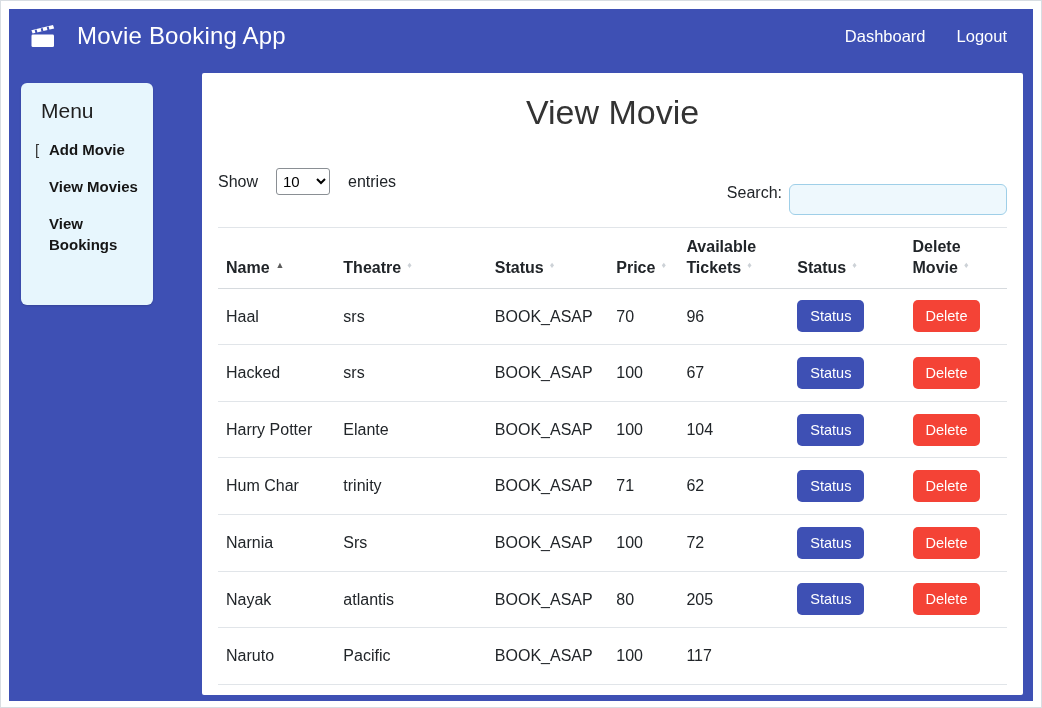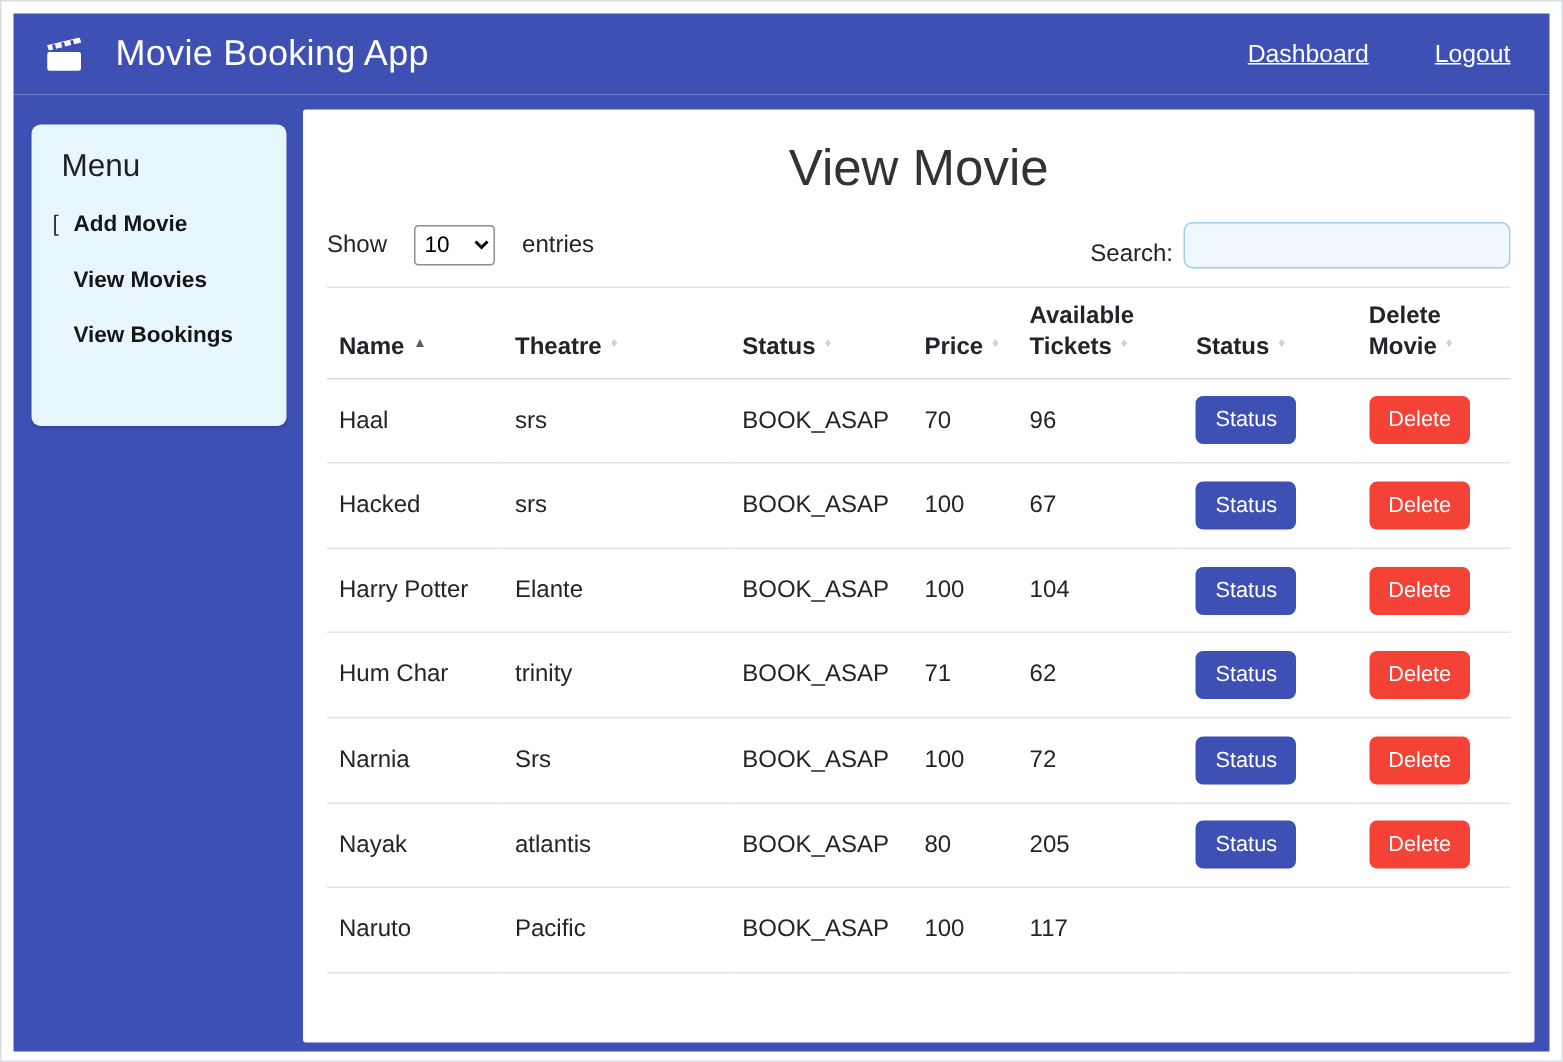--- a/index.html
+++ b/index.html
@@ -20,35 +20,35 @@
   .navbar {
     height: 54px;
     background: #3e50b4;
     color: #fff;
     display: flex;
     align-items: center;
     padding: 0 26px 0 22px;
   }
   .brand-icon { display: inline-flex; margin-right: 20px; }
   .brand-title { font-size: 24px; letter-spacing: .2px; }
-  .nav-links { margin-left: auto; display: flex; gap: 44px; text-decoration: underline; }
+  .nav-links { margin-left: auto; display: flex; gap: 31px; }
   .nav-link { color: #fff; font-size: 16.5px; cursor: pointer; text-decoration: none; }
   
   .content {
     display: flex;
     background: #3e50b4;
     height: 638px;
     overflow: hidden;
     align-items: flex-start;
   }
   .side-col { width: 172px; flex: none; padding: 20px 0 0 12px; }
   .menu-card {
     background: #e7f6fd;
     border-radius: 6px;
-    width: 170px;
+    width: 132px;
     padding: 14px 10px 34px 14px;
     box-shadow: 0 1px 2px rgba(0,0,0,.15);
   }
   .menu-title { font-size: 21px; color: #1f1f1f; margin: 2px 0 10px 6px; }
   .menu-item {
     display: flex;
     margin: 16px 0;
     font-weight: bold;
     font-size: 15px;
     color: #161616;
@@ -83,21 +83,21 @@
   }
   .length-ctrl { display: flex; align-items: center; gap: 18px; }
   .length-ctrl select {
     font-size: 15px;
     padding: 3px 2px;
     border: 1px solid #8a8f94;
     border-radius: 3px;
     background: #fff;
     width: 54px;
   }
-  .search-ctrl { display: flex; align-items: flex-end; }
+  .search-ctrl { display: flex; align-items: flex-start; margin-top: 36px; }
   .search-ctrl input {
     width: 218px; height: 31px;
     margin-left: 7px;
     border: 1px solid #9fcfe8;
     background: #eef8fd;
     border-radius: 6px;
     outline: none;
     font-size: 15px;
     padding: 0 8px;
   }

